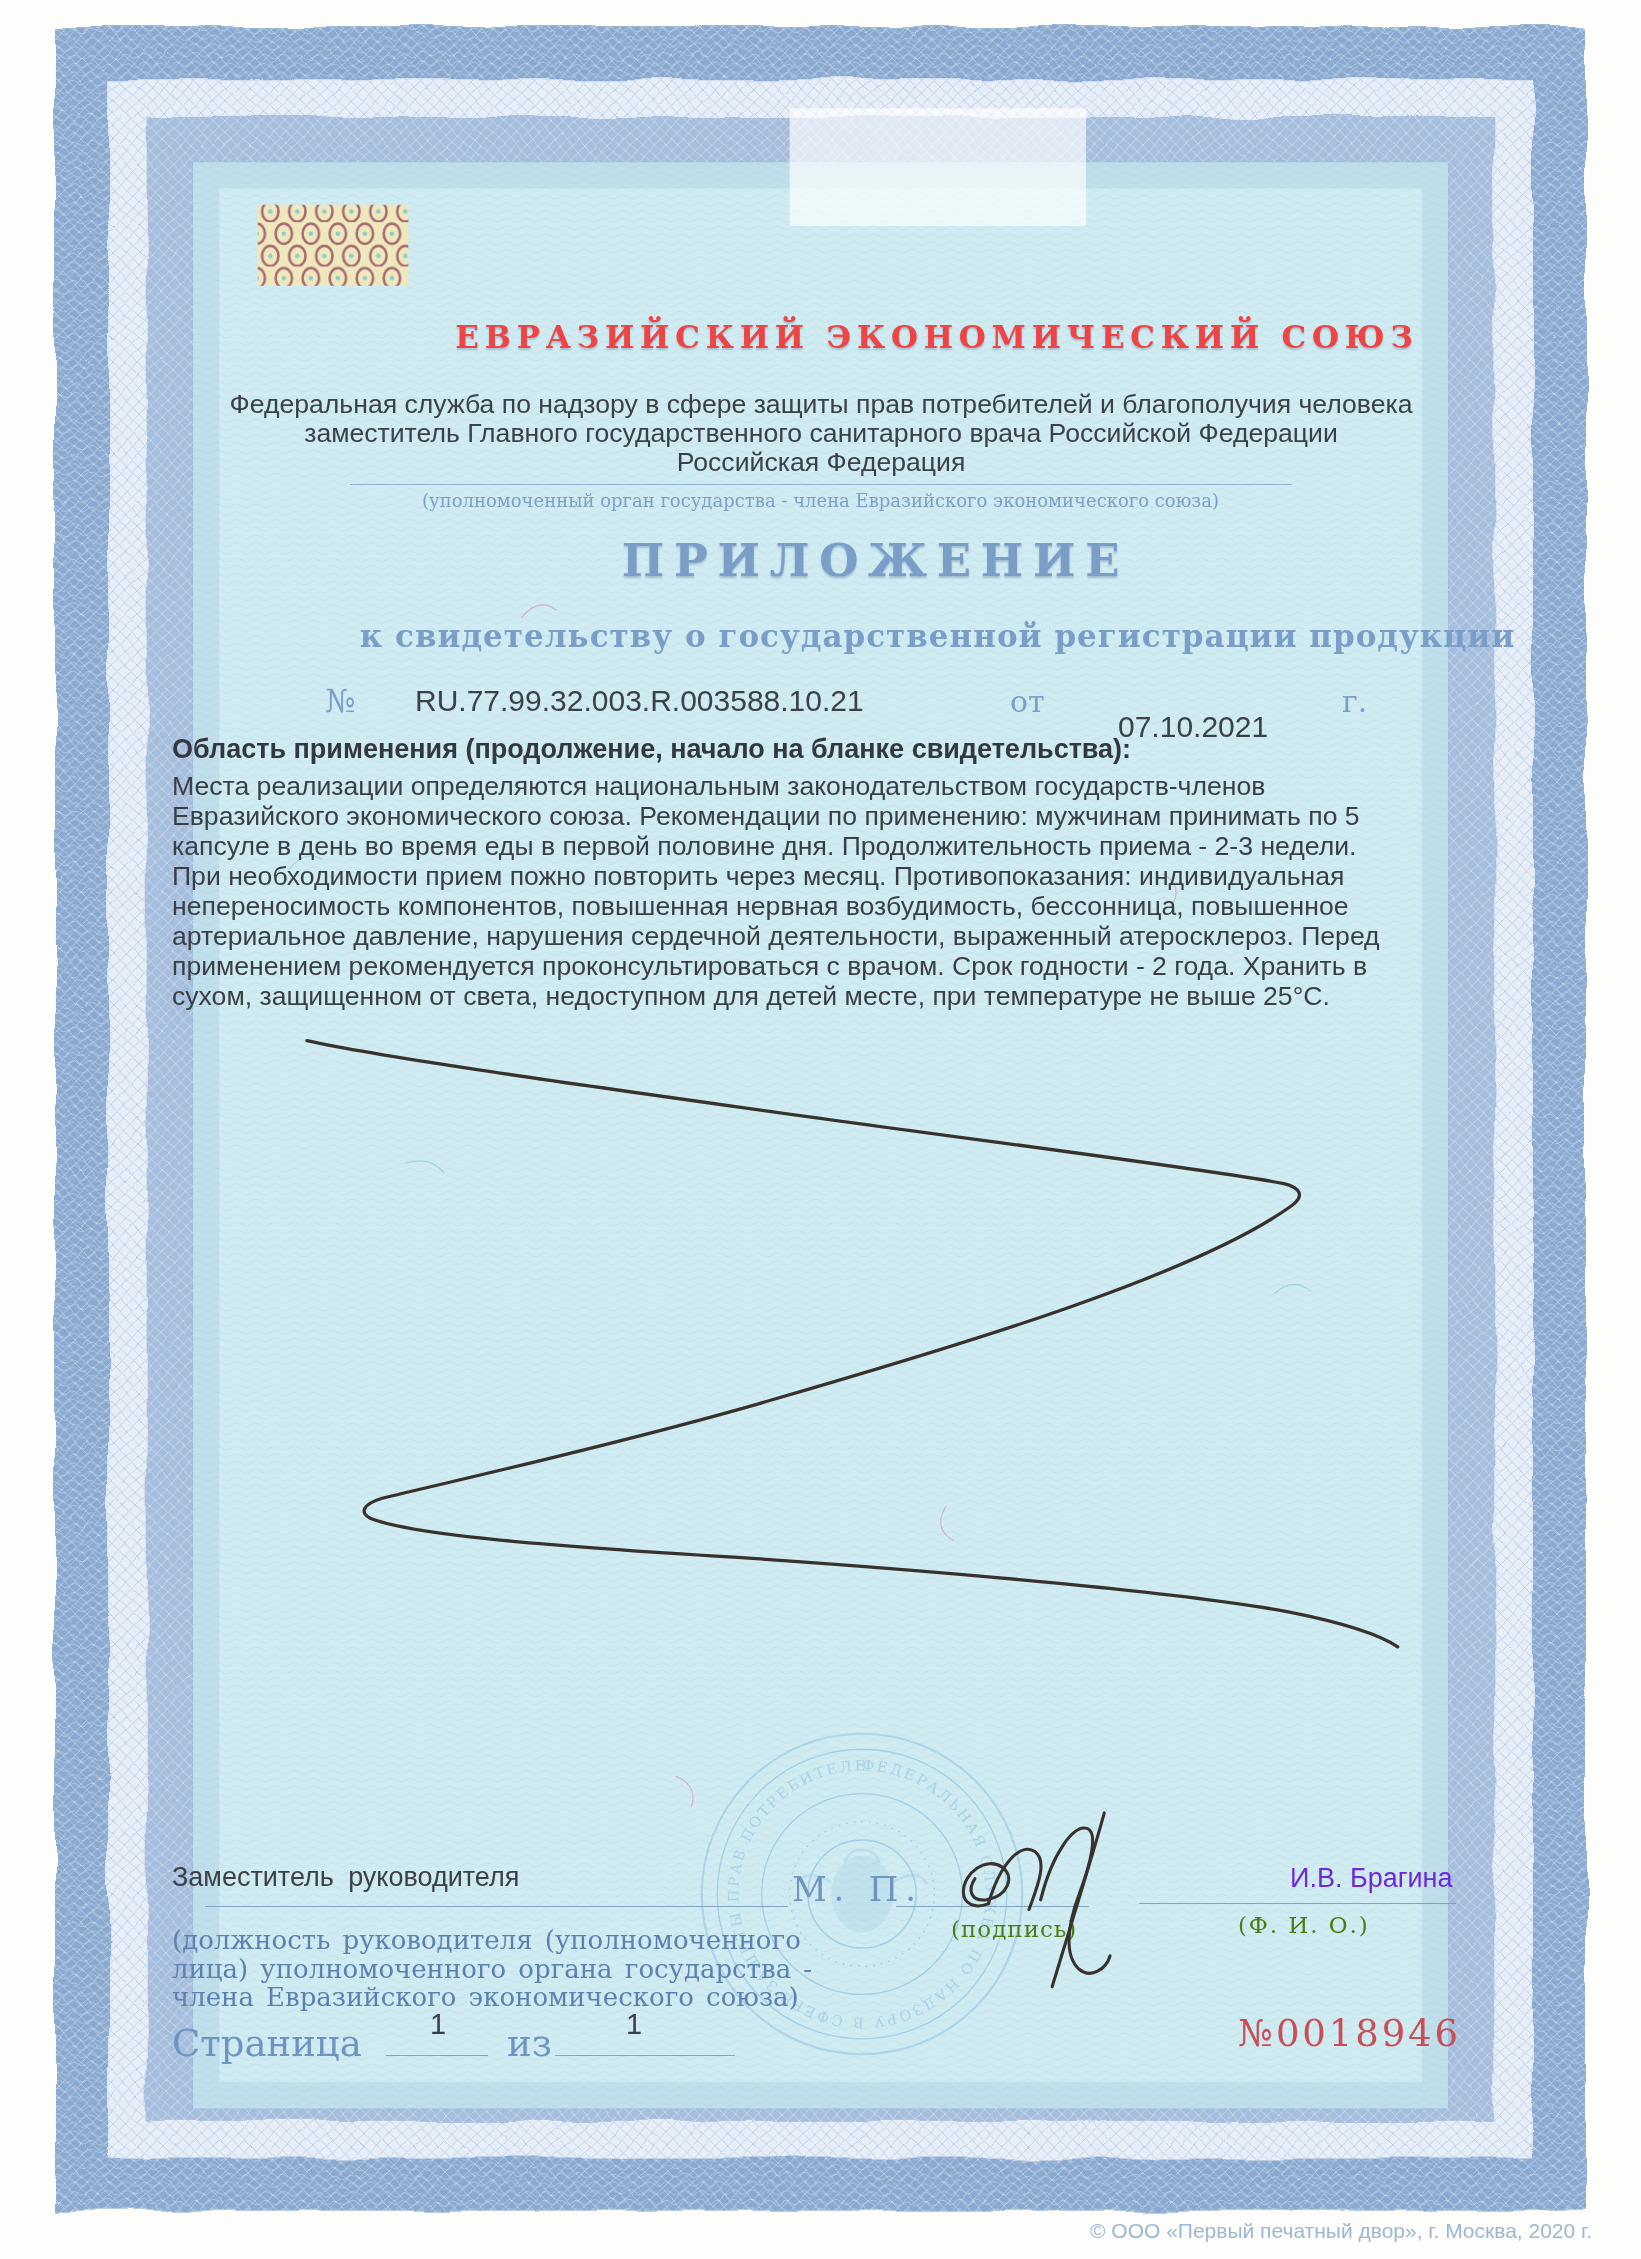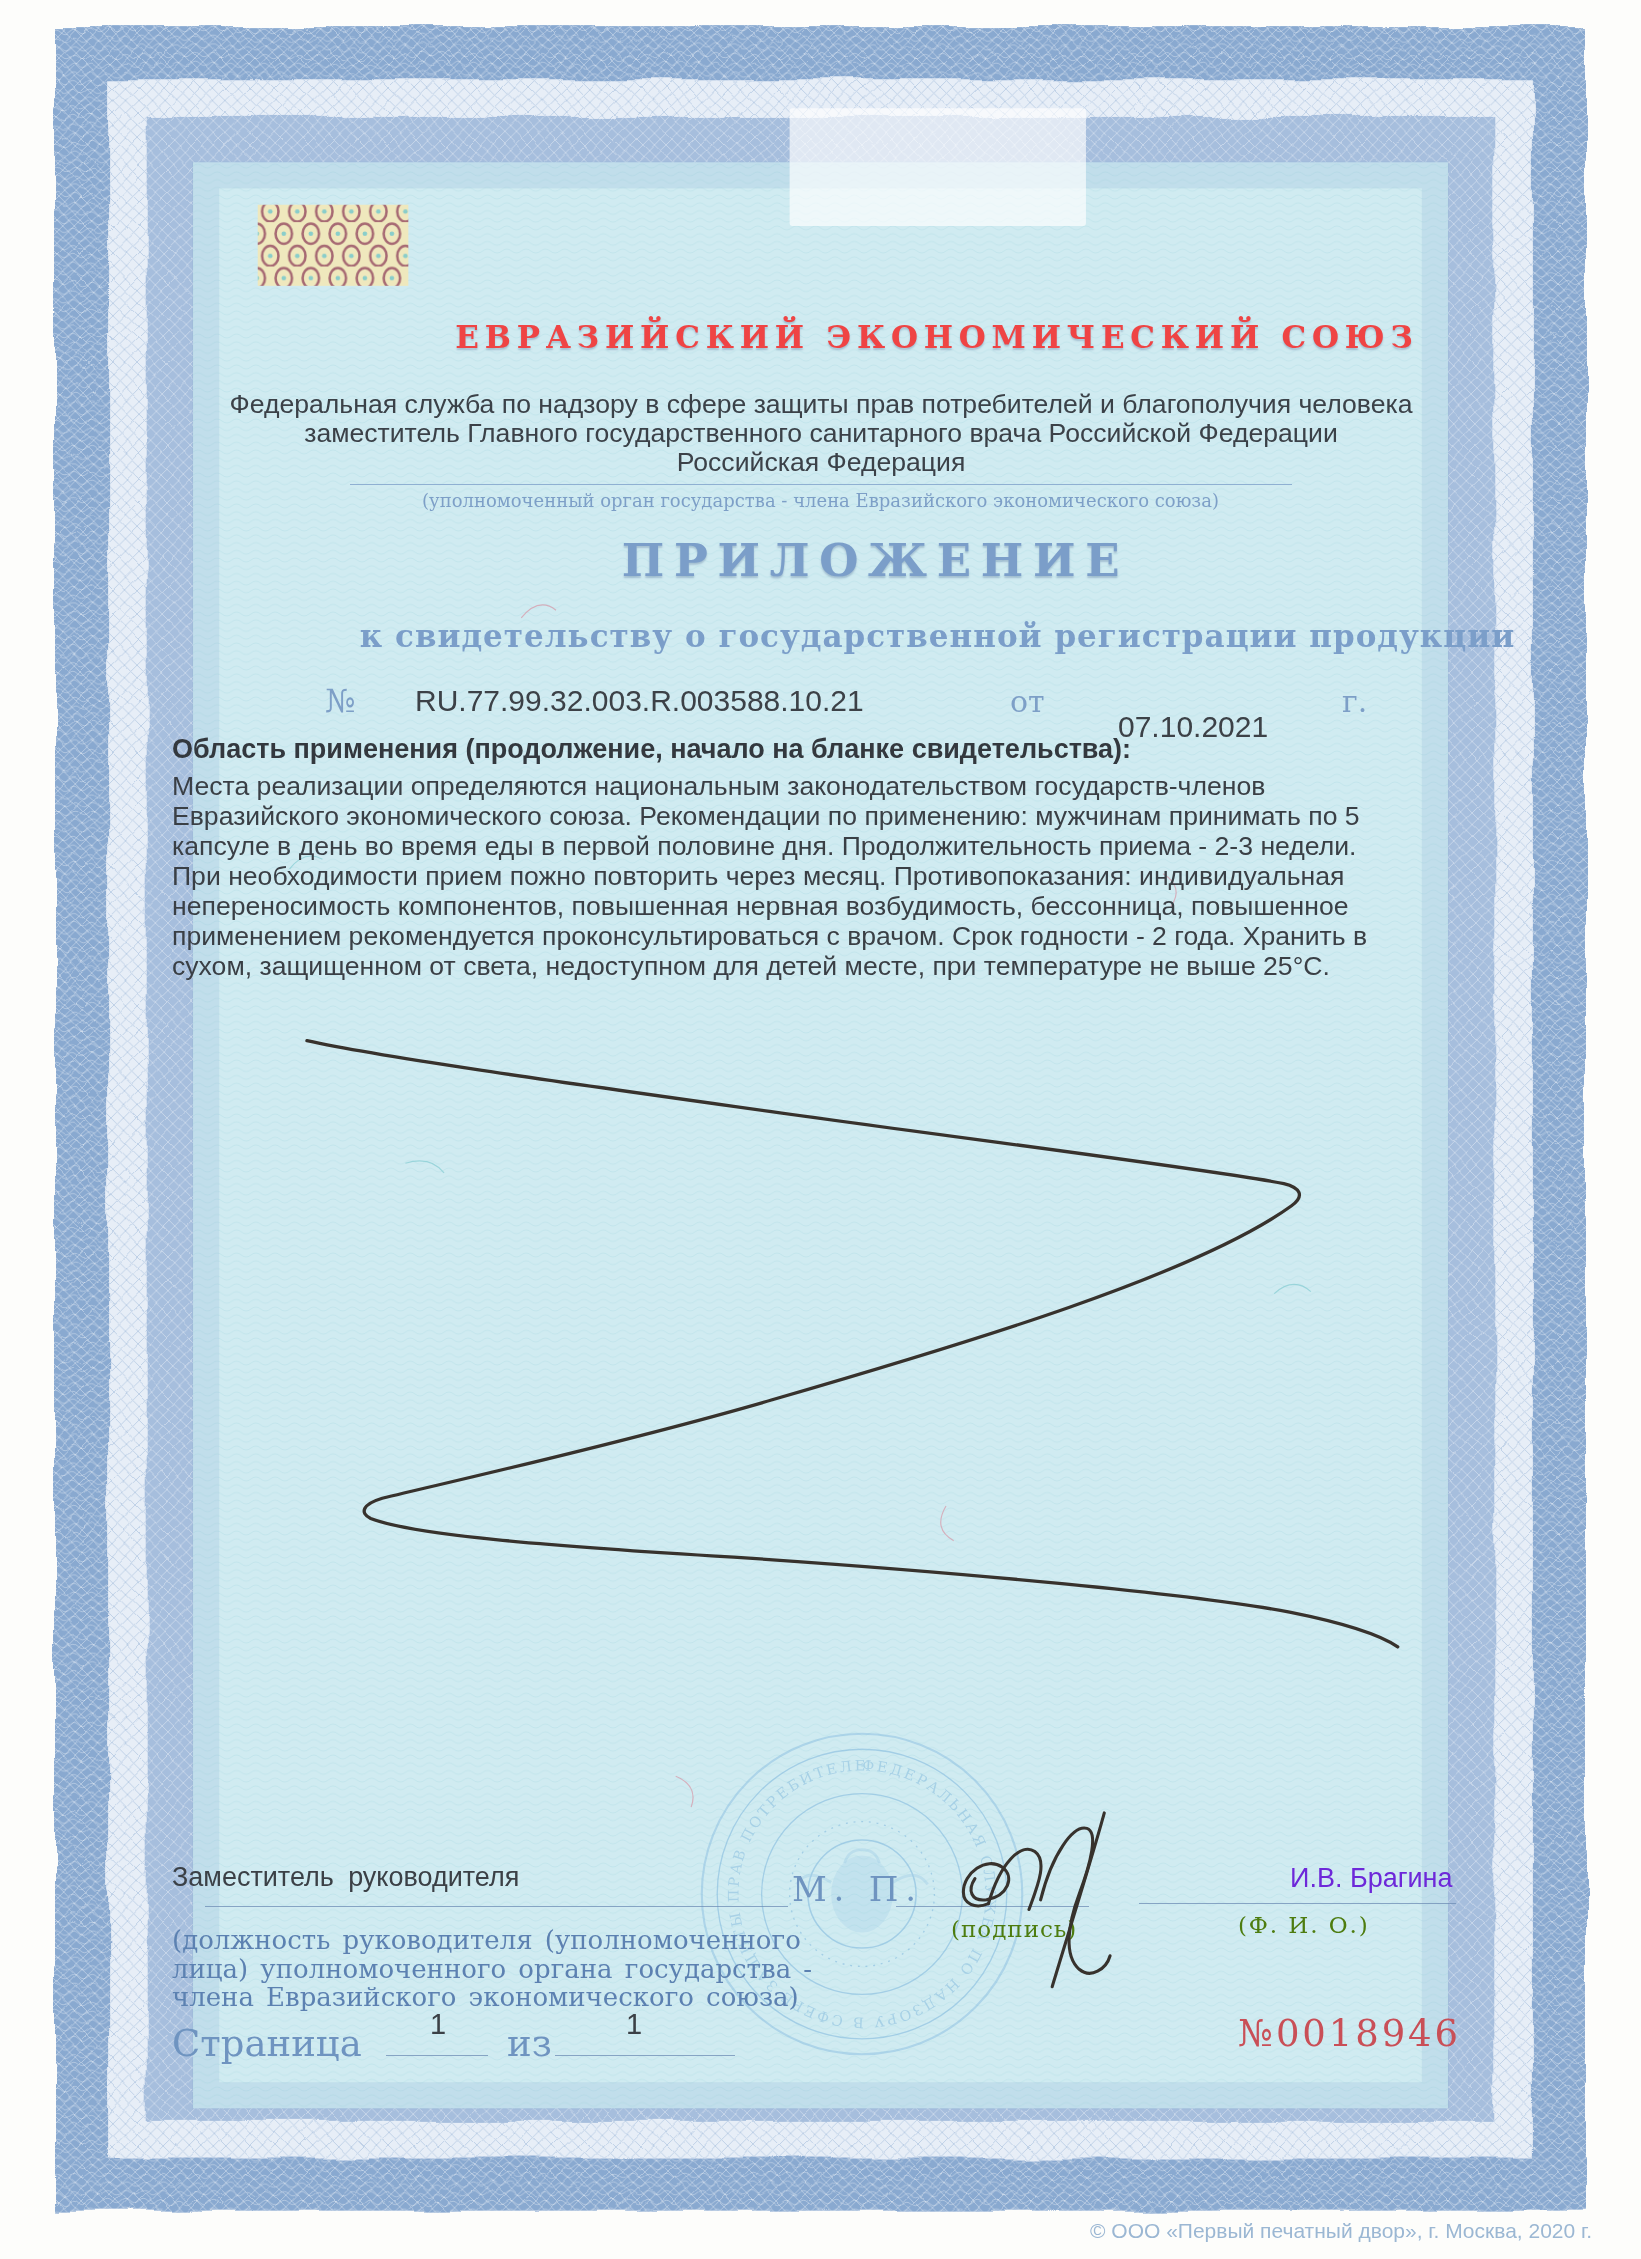--- a/index.html
+++ b/index.html
@@ -145,20 +145,21 @@
   <div class="abs reg-row" style="left:1118px;top:684px;margin-top:26px;">07.10.2021</div>
   <div class="abs serifblue reg-row" style="left:1342px;top:684px;">г.</div>
 
   <div class="abs body-heading">Область применения (продолжение, начало на бланке свидетельства):</div>
   <div class="abs body-lines">
     <div>Места реализации определяются национальным законодательством государств-членов</div>
     <div>Евразийского экономического союза. Рекомендации по применению: мужчинам принимать по 5</div>
     <div>капсуле в день во время еды в первой половине дня. Продолжительность приема - 2-3 недели.</div>
     <div>При необходимости прием пожно повторить через месяц. Противопоказания: индивидуальная</div>
     <div>непереносимость компонентов, повышенная нервная возбудимость, бессонница, повышенное</div>
+    <div>артериальное давление, нарушения сердечной деятельности, выраженный атеросклероз. Перед</div>
     <div>применением рекомендуется проконсультироваться с врачом. Срок годности - 2 года. Хранить в</div>
     <div>сухом, защищенном от света, недоступном для детей месте, при температуре не выше 25°С.</div>
   </div>
 
   <div class="abs pos-title">Заместитель руководителя</div>
   <div class="abs sig-line" style="left:205px;top:1906px;width:583px;"></div>
   <div class="abs mp">М. П.</div>
   <div class="abs sig-line" style="left:896px;top:1906px;width:193px;"></div>
   <div class="abs caption" style="left:951px;top:1916px;">(подпись)</div>
   <div class="abs signer">И.В. Брагина</div>

